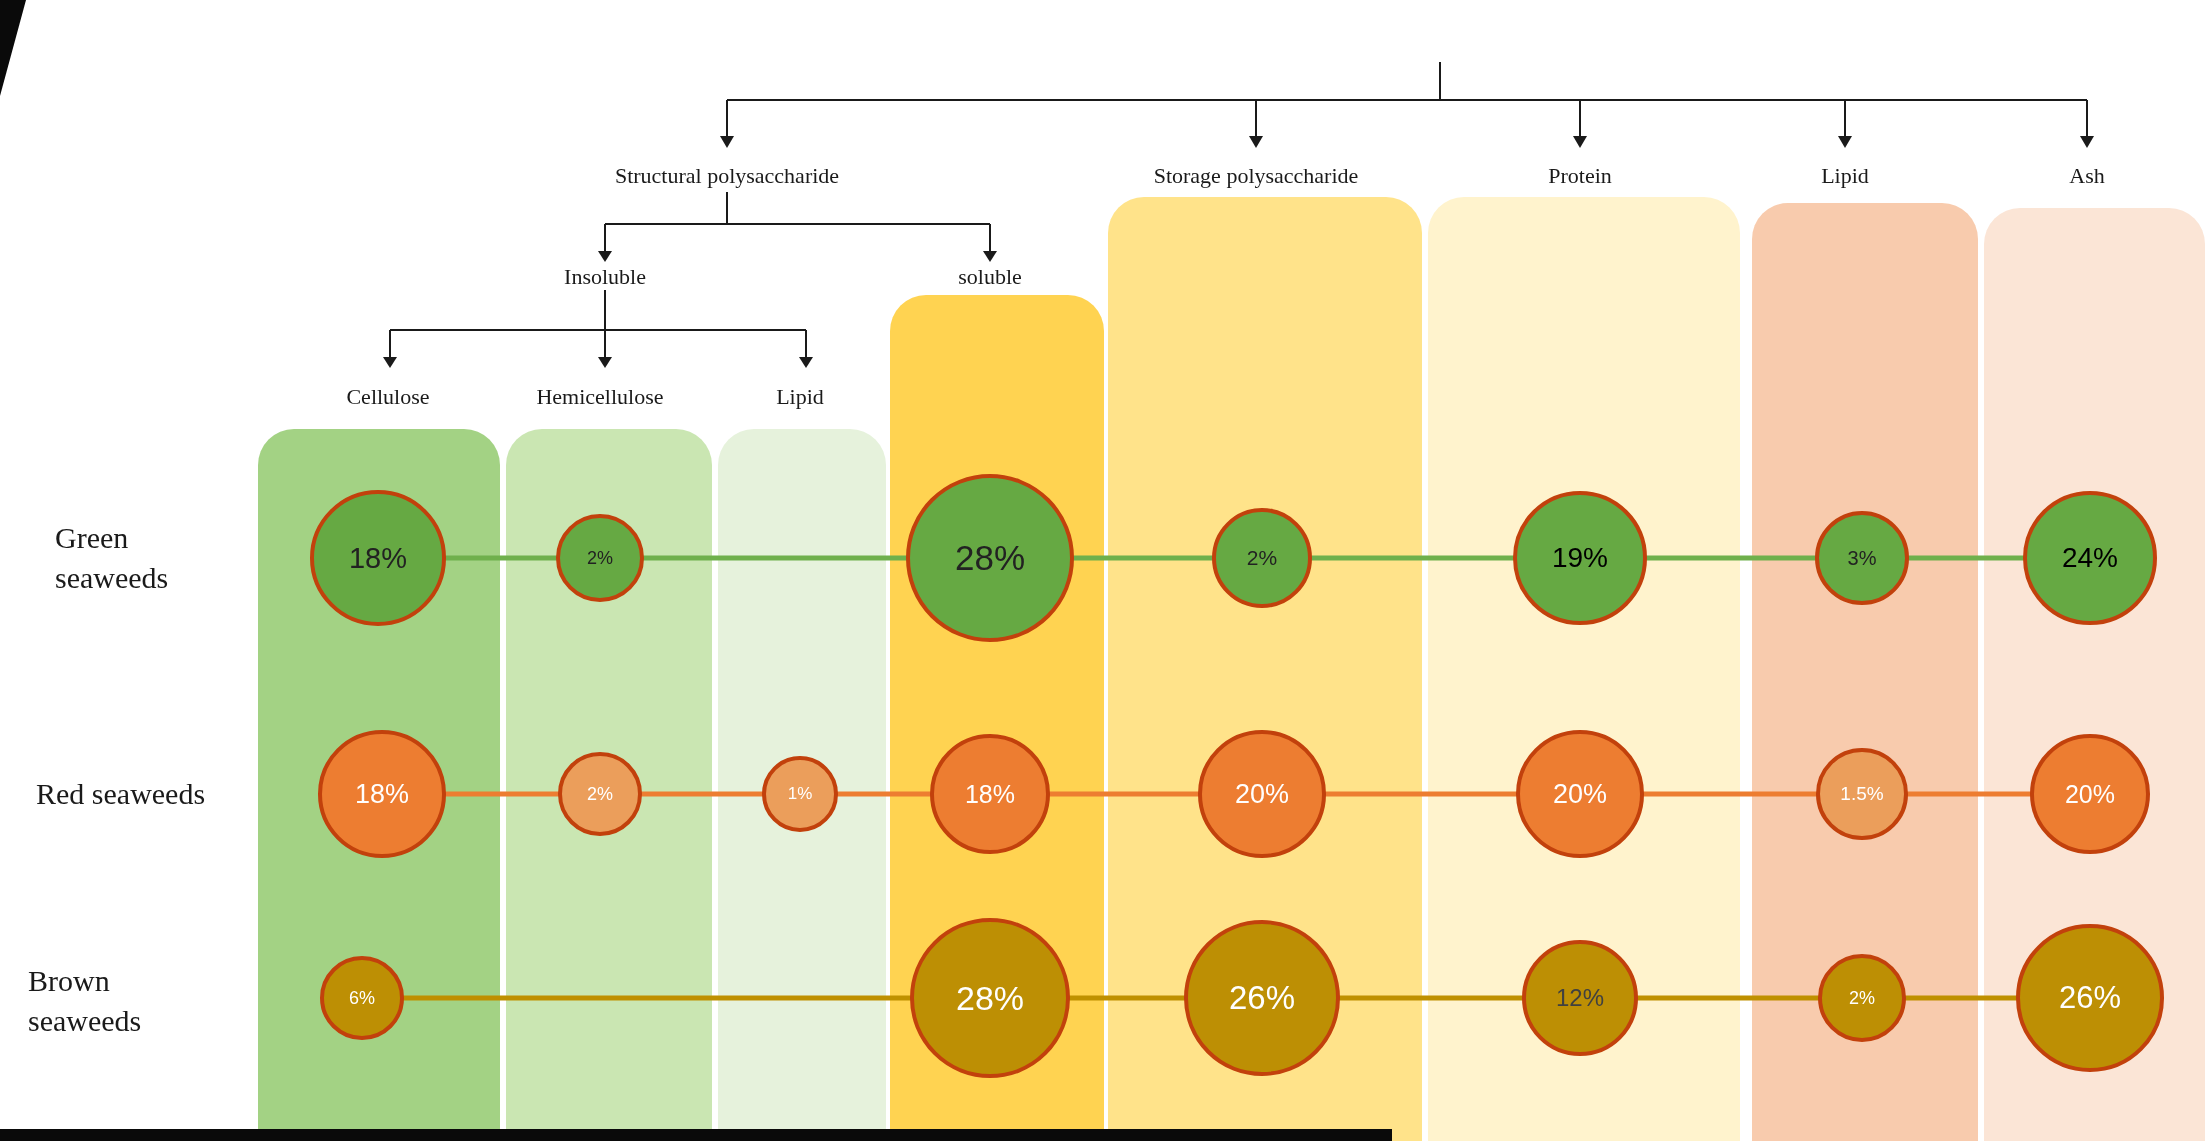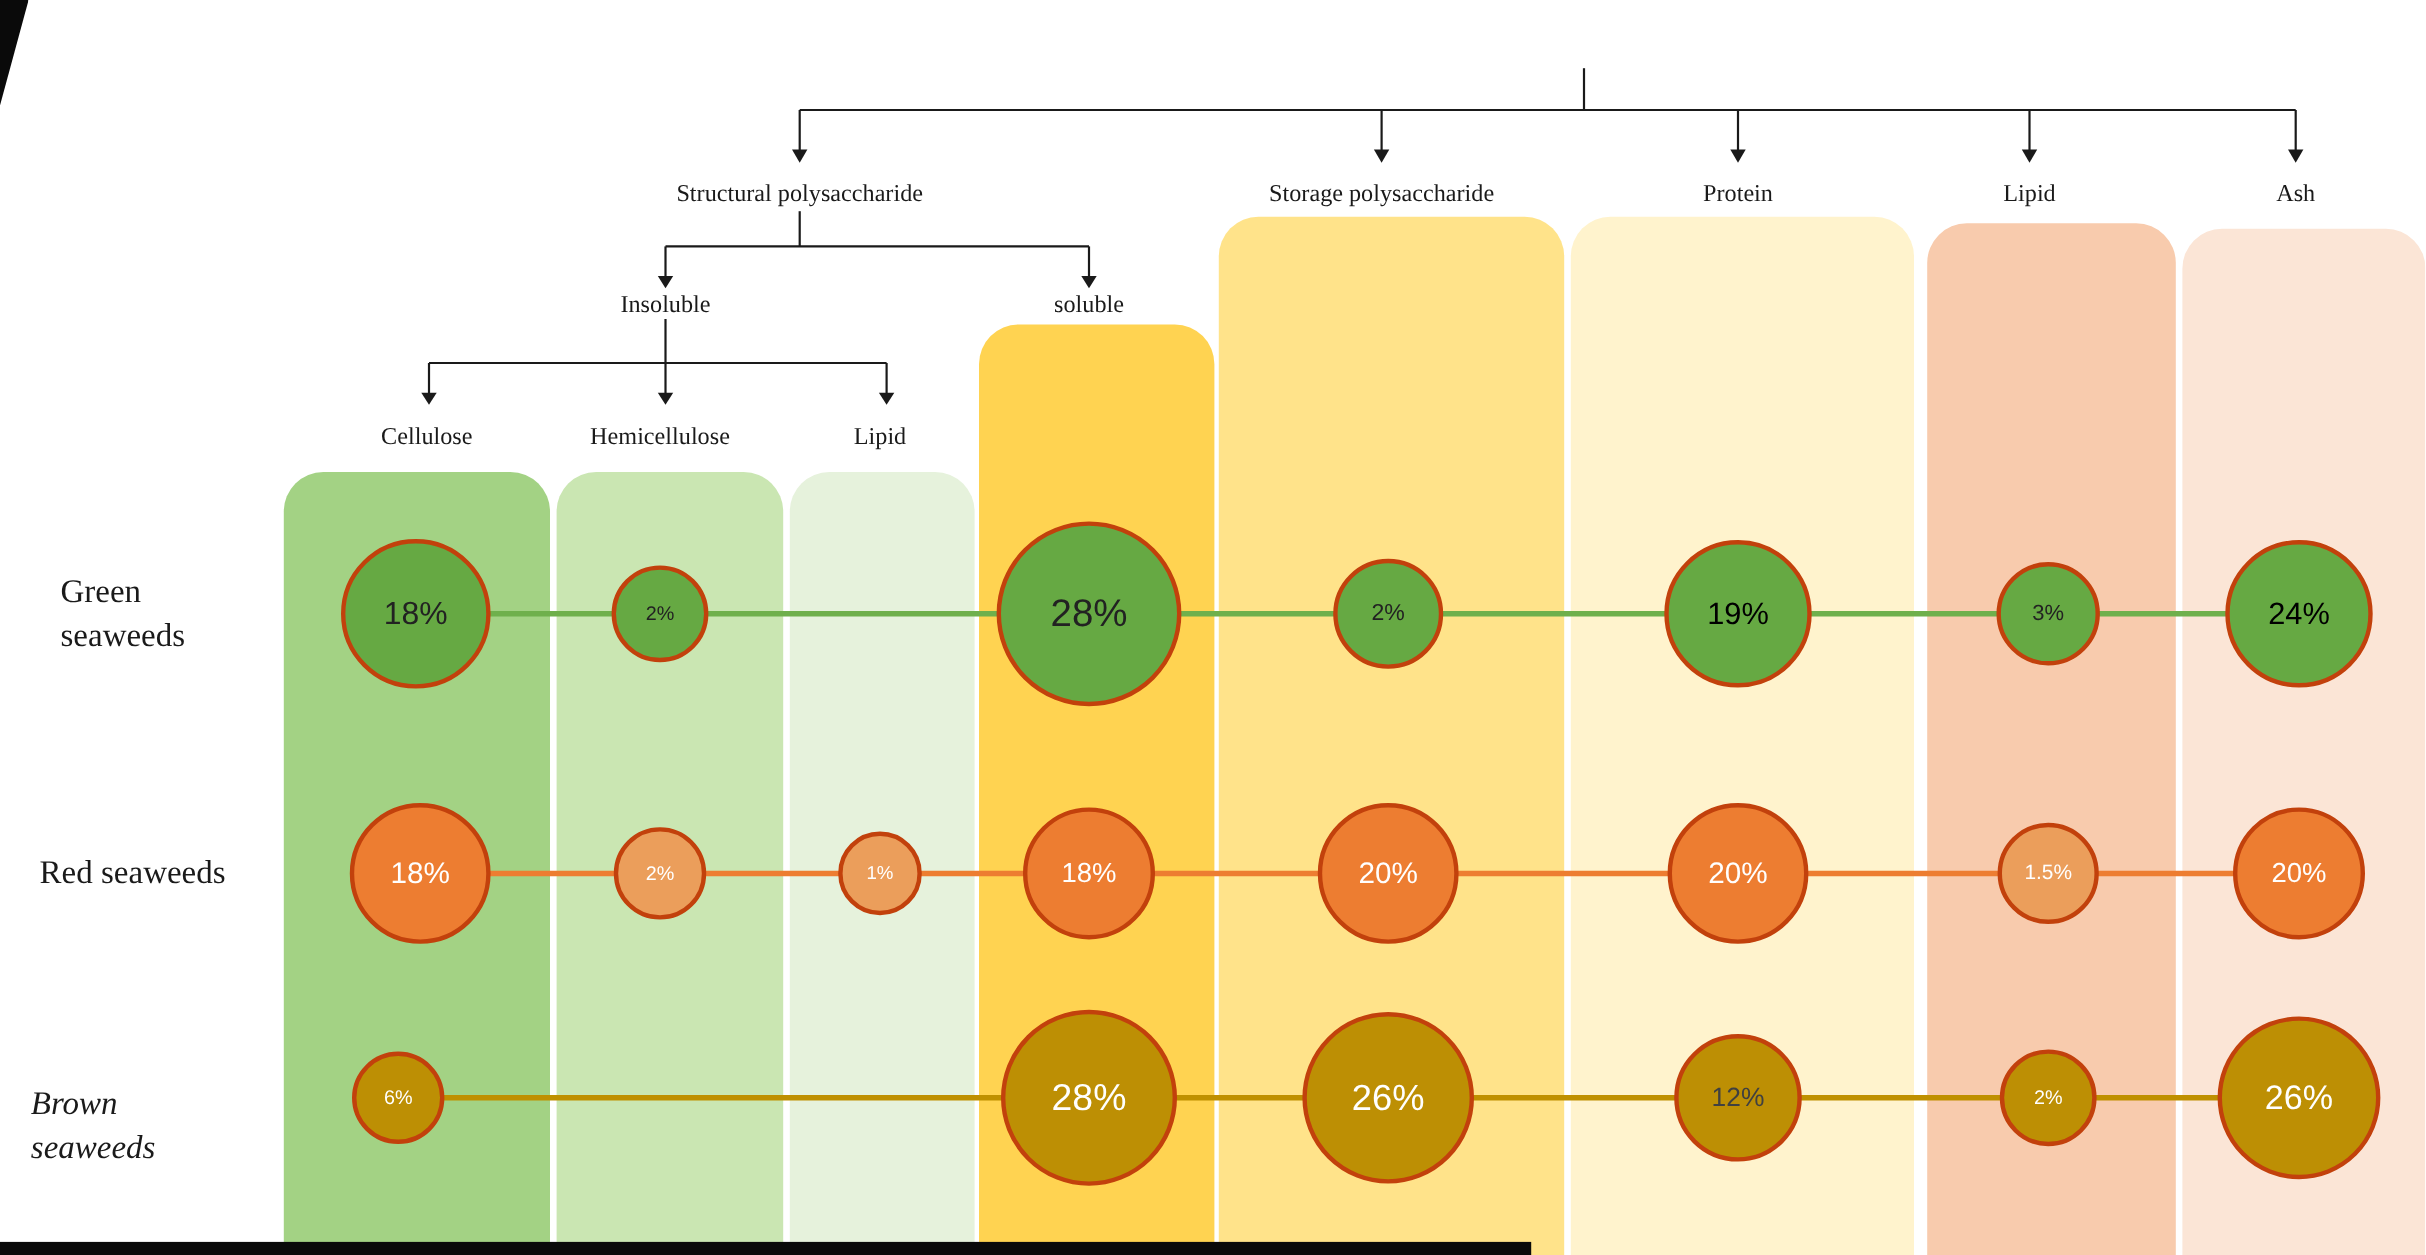--- a/index.html
+++ b/index.html
@@ -118,19 +118,19 @@
   <div class="tlabel" style="left:990px;top:264px">soluble</div>
 
   <div class="tlabel" style="left:388px;top:384px">Cellulose</div>
   <div class="tlabel" style="left:600px;top:384px">Hemicellulose</div>
   <div class="tlabel" style="left:800px;top:384px">Lipid</div>
 
   <div id="rowlabels">
       <div class="rowlabel" style="left: 28px; top: 518px; margin-left: 27px;">Green
 seaweeds</div>
       <div class="rowlabel" style="left: 36px; top: 774px;">Red seaweeds</div>
-      <div class="rowlabel" style="left: 28px; top: 984px; font-style: italic;">Brown
+      <div class="rowlabel" style="left: 28px; top: 961px;">Brown
 seaweeds</div>
     </div>
 
   <div class="artifact" style="left:0;top:0;width:26px;height:96px;clip-path:polygon(0 0,100% 0,0 100%);"></div>
   <div class="artifact" style="left:0;top:1129px;width:1392px;height:12px;"></div>
 </div>
 
 </body></html>

